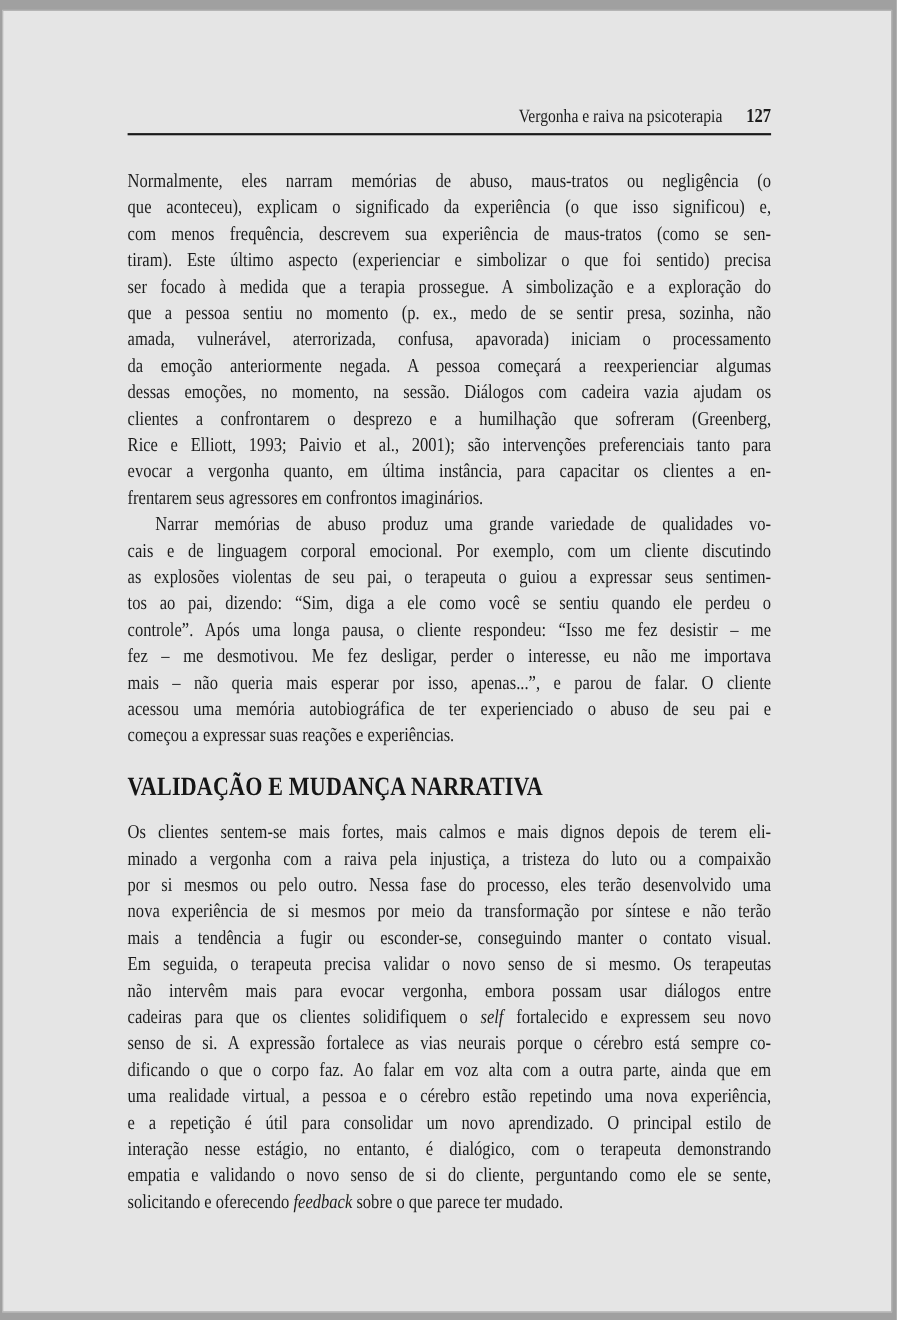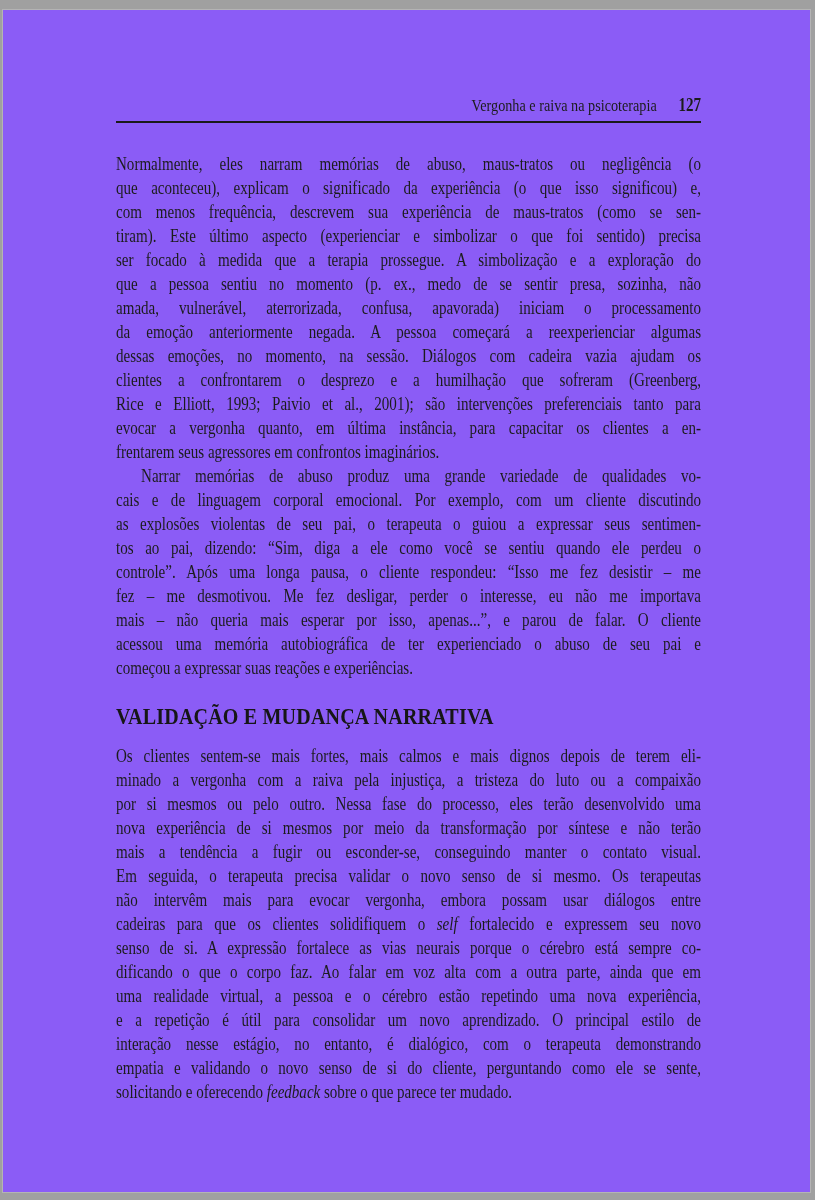--- a/index.html
+++ b/index.html
@@ -11,21 +11,21 @@
     background: #a0a0a0;
     font-family: "Liberation Serif", "DejaVu Serif", serif;
     overflow: hidden;
   }
   .page {
     position: absolute;
     left: 2px;
     top: 9px;
     width: 809px;
     height: 1184px;
-    background: #8b5cf6;
+    background: #e5e5e5;
     border: 1px solid #b4b4b4;
     box-sizing: border-box;
   }
   .column {
     position: absolute;
     left: 113px;
     top: 0;
     width: 585px;
   }
   

